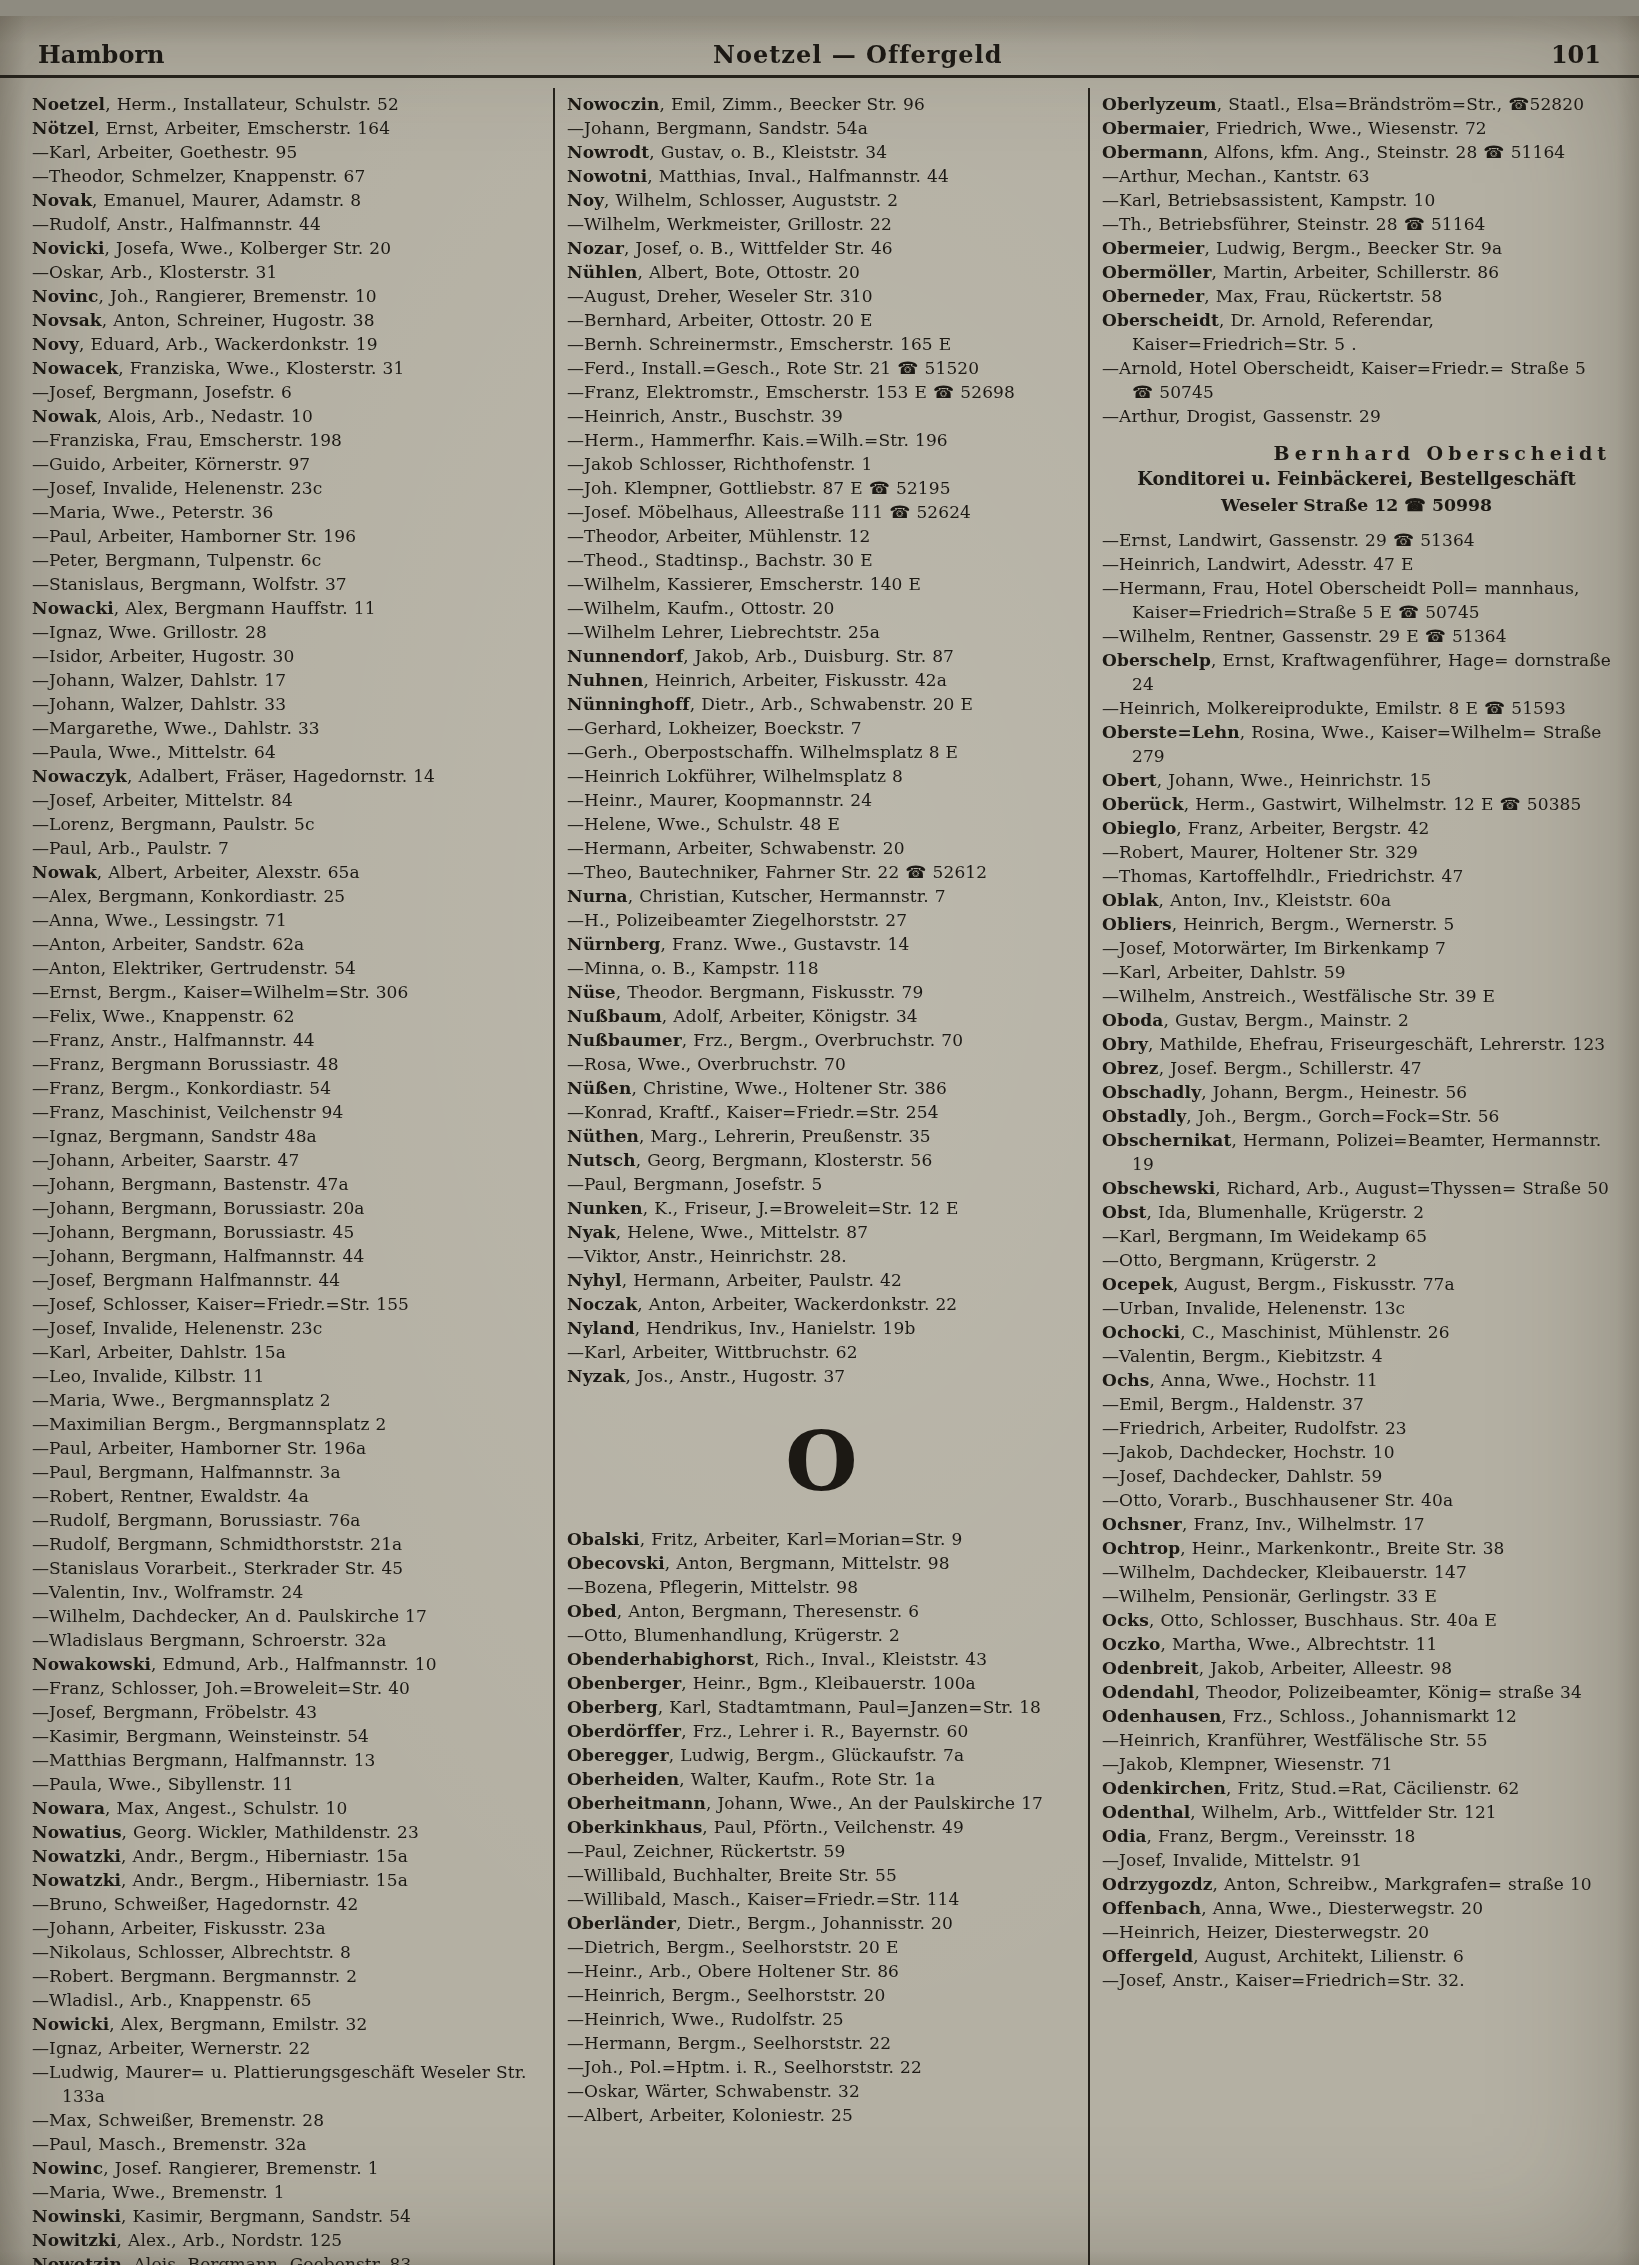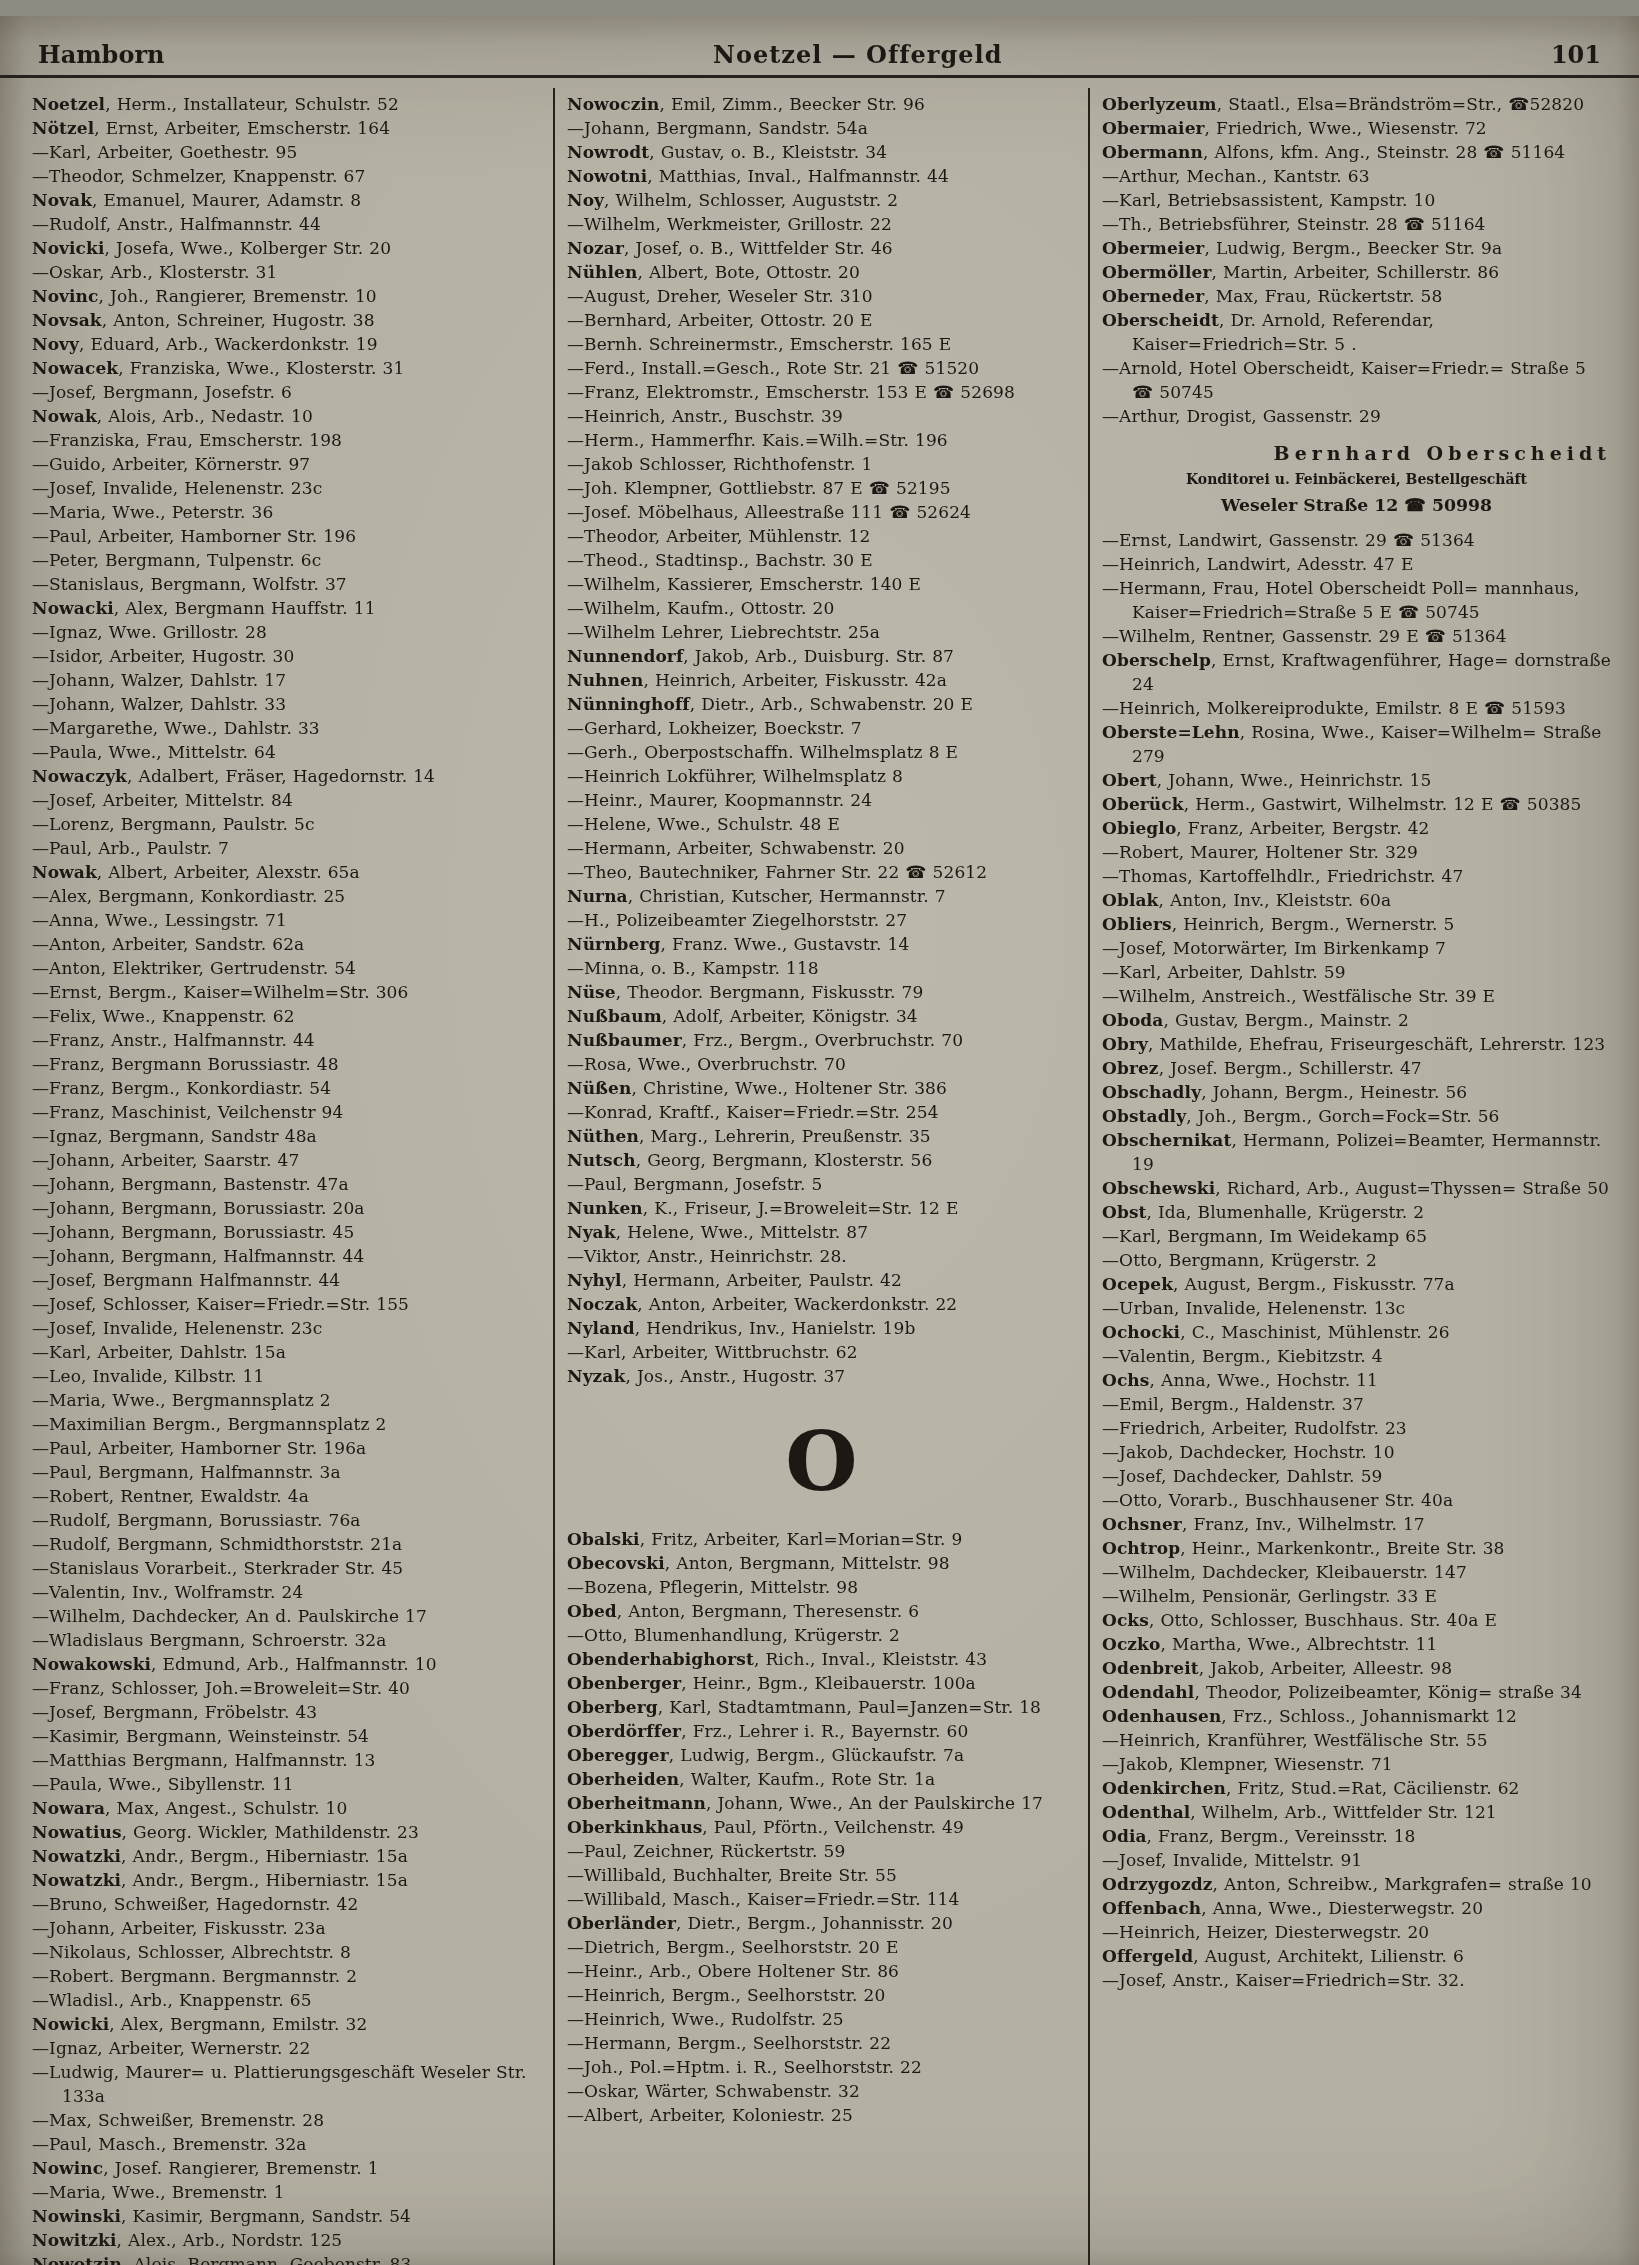--- a/index.html
+++ b/index.html
@@ -52,21 +52,21 @@
   .section-letter {
     text-align:center;
     font-size:83px;
     font-weight:bold;
     line-height:1.05;
     margin:30px 0 22px 0;
   }
   .ad-block { text-align:center; margin:12px 0 10px 0; }
   .ad-line { font-weight:bold; line-height:26px; }
   .ad-line-0 { letter-spacing:5px; font-size:19px;text-align:right; }
-  .ad-line-1 { font-size:14px; }
+  .ad-line-1 { font-size:18px; }
   .ad-line-2 { font-size:17.3px; }
 </style>
 </head>
 <body>
 
 <div class="page">
   <div class="header">
     <span class="h-left">Hamborn</span>
     <span class="h-center">Noetzel — Offergeld</span>
     <span class="h-right">101</span>

